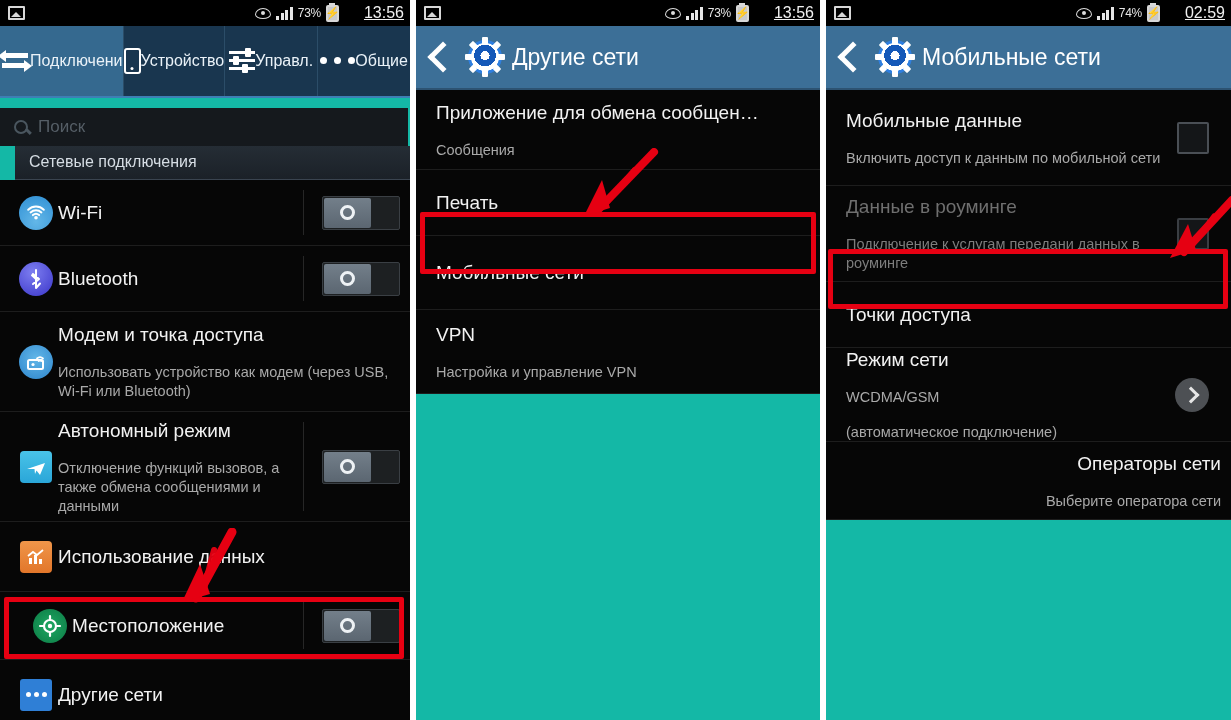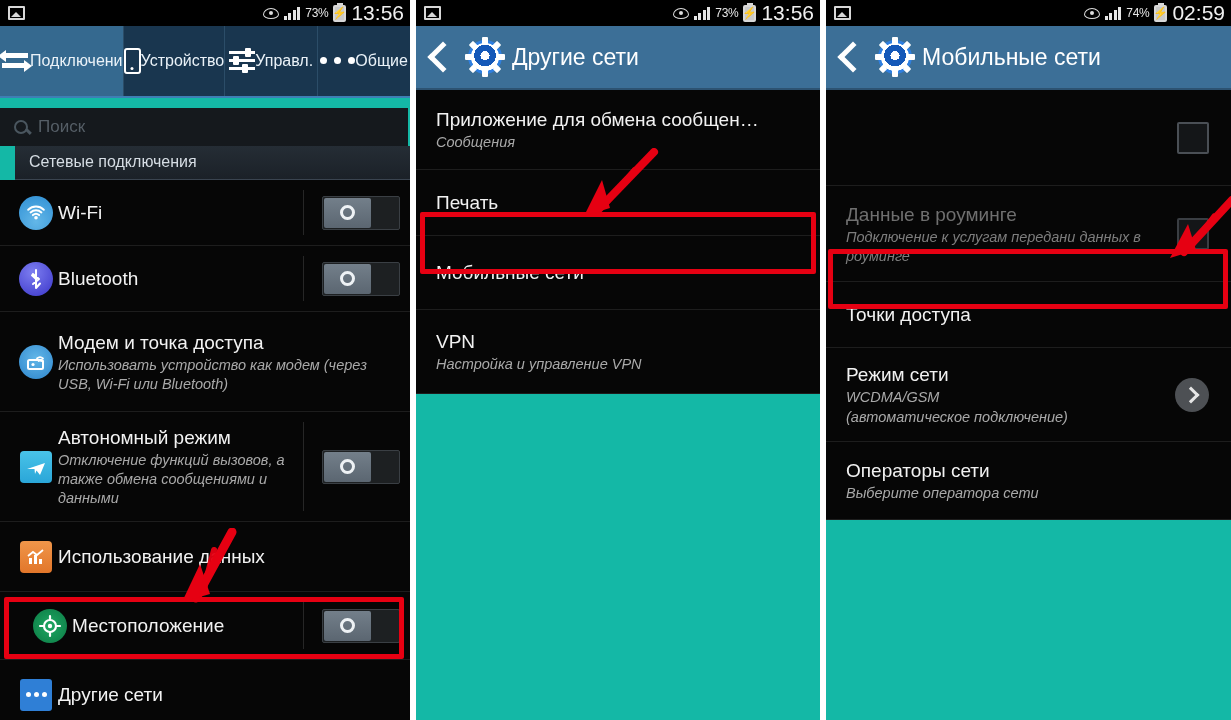--- a/index.html
+++ b/index.html
@@ -52,21 +52,21 @@
     position: relative; background: #c9c9c9;
   }
   .sb-batt::before {
     content:""; position:absolute; top:-4px; left:50%; transform:translateX(-50%);
     width:6px; height:2px; background:#d8d8d8;
   }
   .sb-bolt {
     position:absolute; left:50%; top:50%; transform:translate(-50%,-50%);
     font-size: 12px; color:#1b1b1b; line-height:1; font-weight:bold;
   }
-  .sb-time { font-size: 21px; color: #f0f0f0; margin-left: 0; }
+  .sb-time { font-size: 16px; color: #f0f0f0; margin-left: 20px; text-decoration: underline; }
 
   
   .tabbar {
     display: flex; height: 72px; background: #19364f;
     border-bottom: 2px solid #3e7fb5; position: relative; z-index: 15;
   }
   .tab {
     flex: 1; display: flex; flex-direction: row; align-items: center;
     justify-content: center; color: #eaf2f8; position: relative;
     border-right: 1px solid #2b4d68;
@@ -138,21 +138,21 @@
 
   
   .row {
     display: flex; align-items: center; padding: 0 10px 0 14px;
     border-bottom: 1px solid #1d1d1d; background: #060606; position: relative;
   }
   .row-ic { width: 44px; flex: 0 0 44px; display:flex; align-items:center; justify-content:center; }
   .row-text { flex: 1; padding: 10px 0; min-width: 0; }
   .row-title { color: #f2f2f2; font-size: 19px; line-height: 25px; }
   .row-title.dim { color: #6f6f6f; }
-  .row-sub { color: #a9a9a9; font-size: 14.5px; line-height: 19px; margin-top: 1px; font-style: italic; }
+  .row-sub { color: #a9a9a9; font-size: 14.5px; line-height: 19px; margin-top: 16px; }
   .row-sub.dim { color: #7d7d7d; }
   .row-right { flex: 0 0 auto; display:flex; align-items:center; padding-left:8px; }
 
   .sep-v { width:1px; align-self:stretch; background:#262626; margin: 10px 10px 10px 0; }
 
   
   .toggle {
     width: 78px; height: 34px; background: #1d2022; border: 1px solid #3a3f44;
     border-radius: 2px; position: relative; display: block;
   }
@@ -558,20 +558,22 @@
             <i></i>
           </span>
           <span class="core"></span>
         </span>
       <span class="appbar-title">Мобильные сети</span>
     </div>
 
     <div>
       <div class="row" style="height:96px; padding-left:20px;">
         <div class="row-text">
+          <div class="row-title">Мобильные данные</div>
+          <div class="row-sub">Включить доступ к данным по мобильной сети</div>
         </div>
         <div class="row-right" style="padding-right:12px;">
             <span class="checkbox"></span>
           </div>
       </div>
 
       <div class="row" style="height:96px; padding-left:20px;">
         <div class="row-text">
           <div class="row-title dim">Данные в роуминге</div>
           <div class="row-sub dim">Подключение к услугам передани данных в роуминге</div>
@@ -591,21 +593,21 @@
         <div class="row-text">
           <div class="row-title">Режим сети</div>
           <div class="row-sub">WCDMA/GSM</div>
           <div class="row-sub">(автоматическое подключение)</div>
         </div>
         <div class="row-right" style="padding-right:12px;">
             <span class="chev-circle"></span>
           </div>
       </div>
 
-      <div class="row" style="height:78px; padding-left:20px;">
+      <div class="row" style="height:78px; padding-left:20px;text-align:right;">
         <div class="row-text">
           <div class="row-title">Операторы сети</div>
           <div class="row-sub">Выберите оператора сети</div>
         </div>
       </div>
     </div>
 
     <div class="hl" style="left:2px; top:249px; width:400px; height:60px;"></div>
     <svg class="arrow" style="left:330px; top:196px;" width="90" height="72" viewBox="0 0 90 72">
       <path d="M76 4 L28 56" stroke="#e60012" stroke-width="8" stroke-linecap="round" fill="none"></path>

